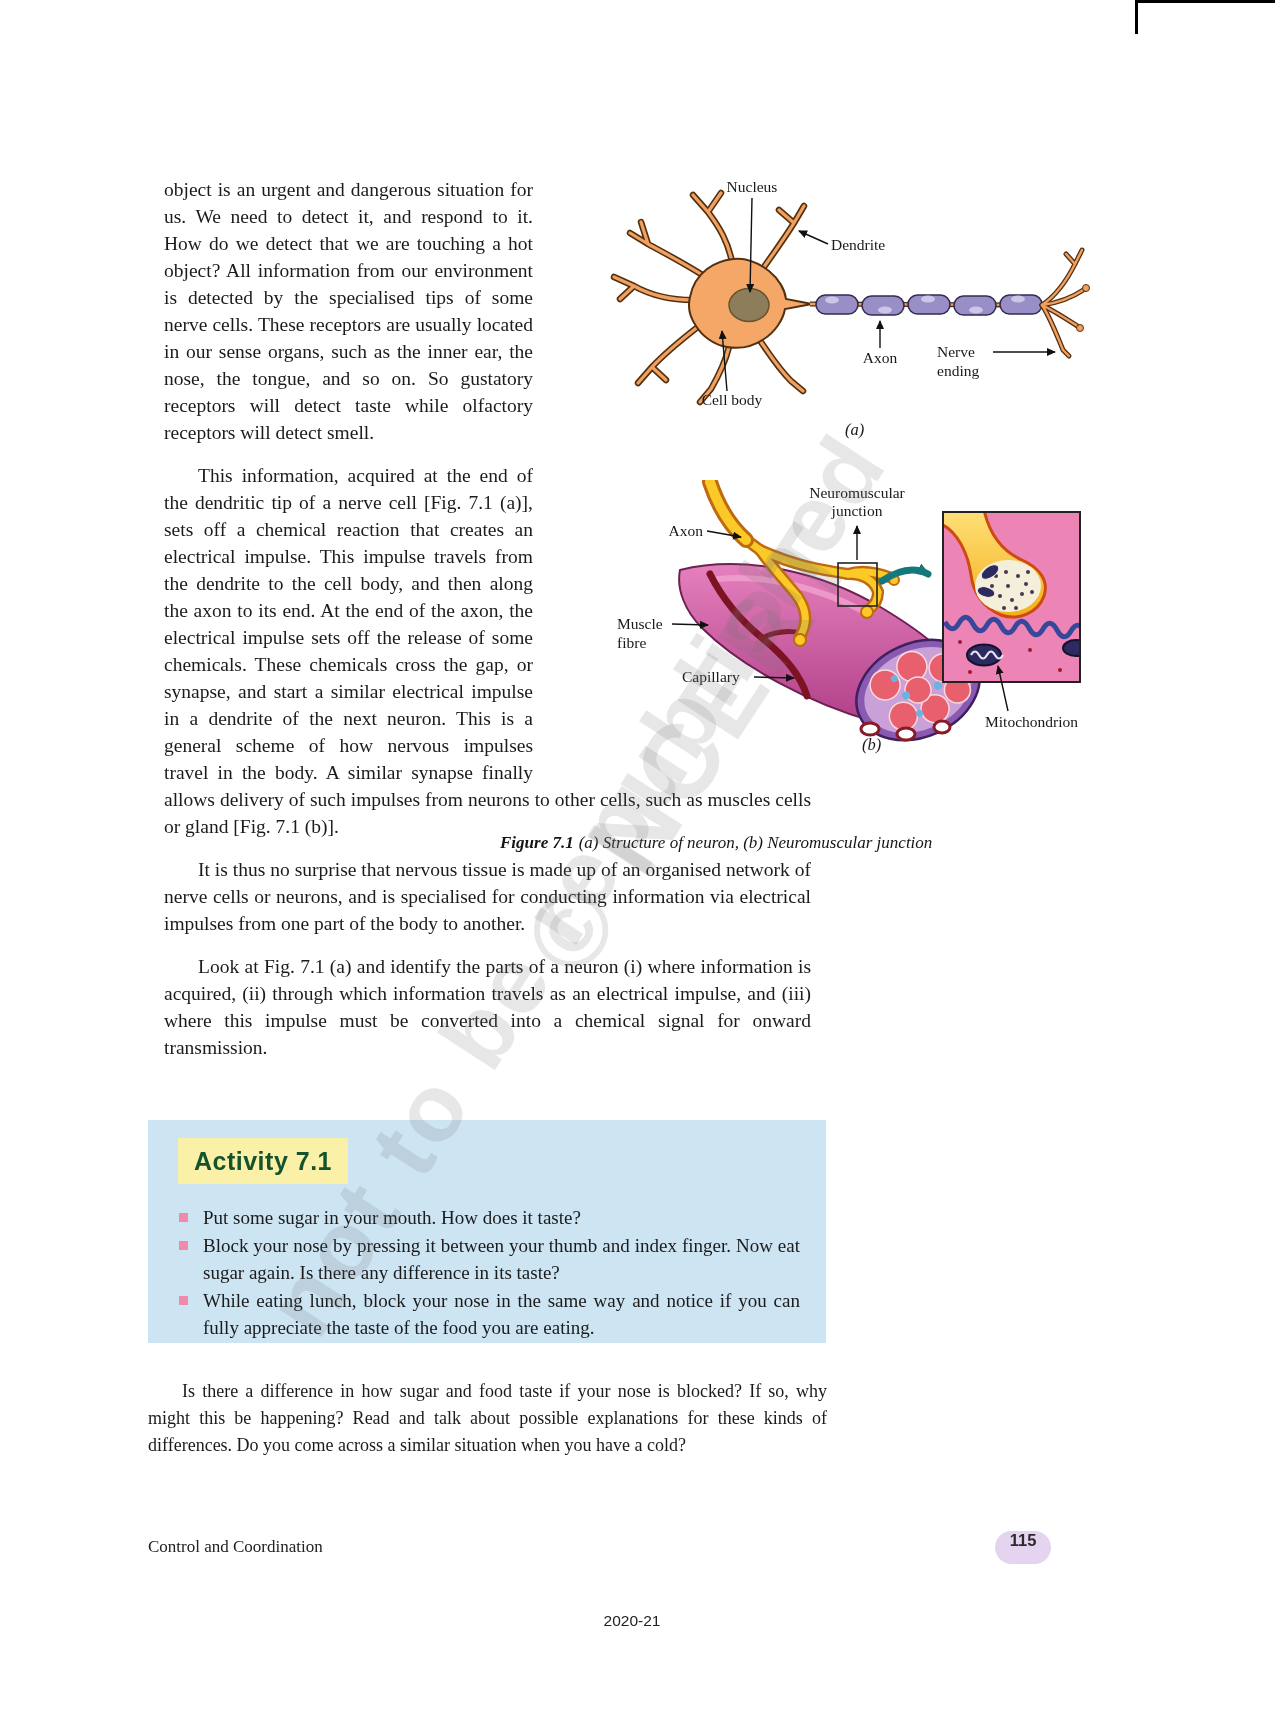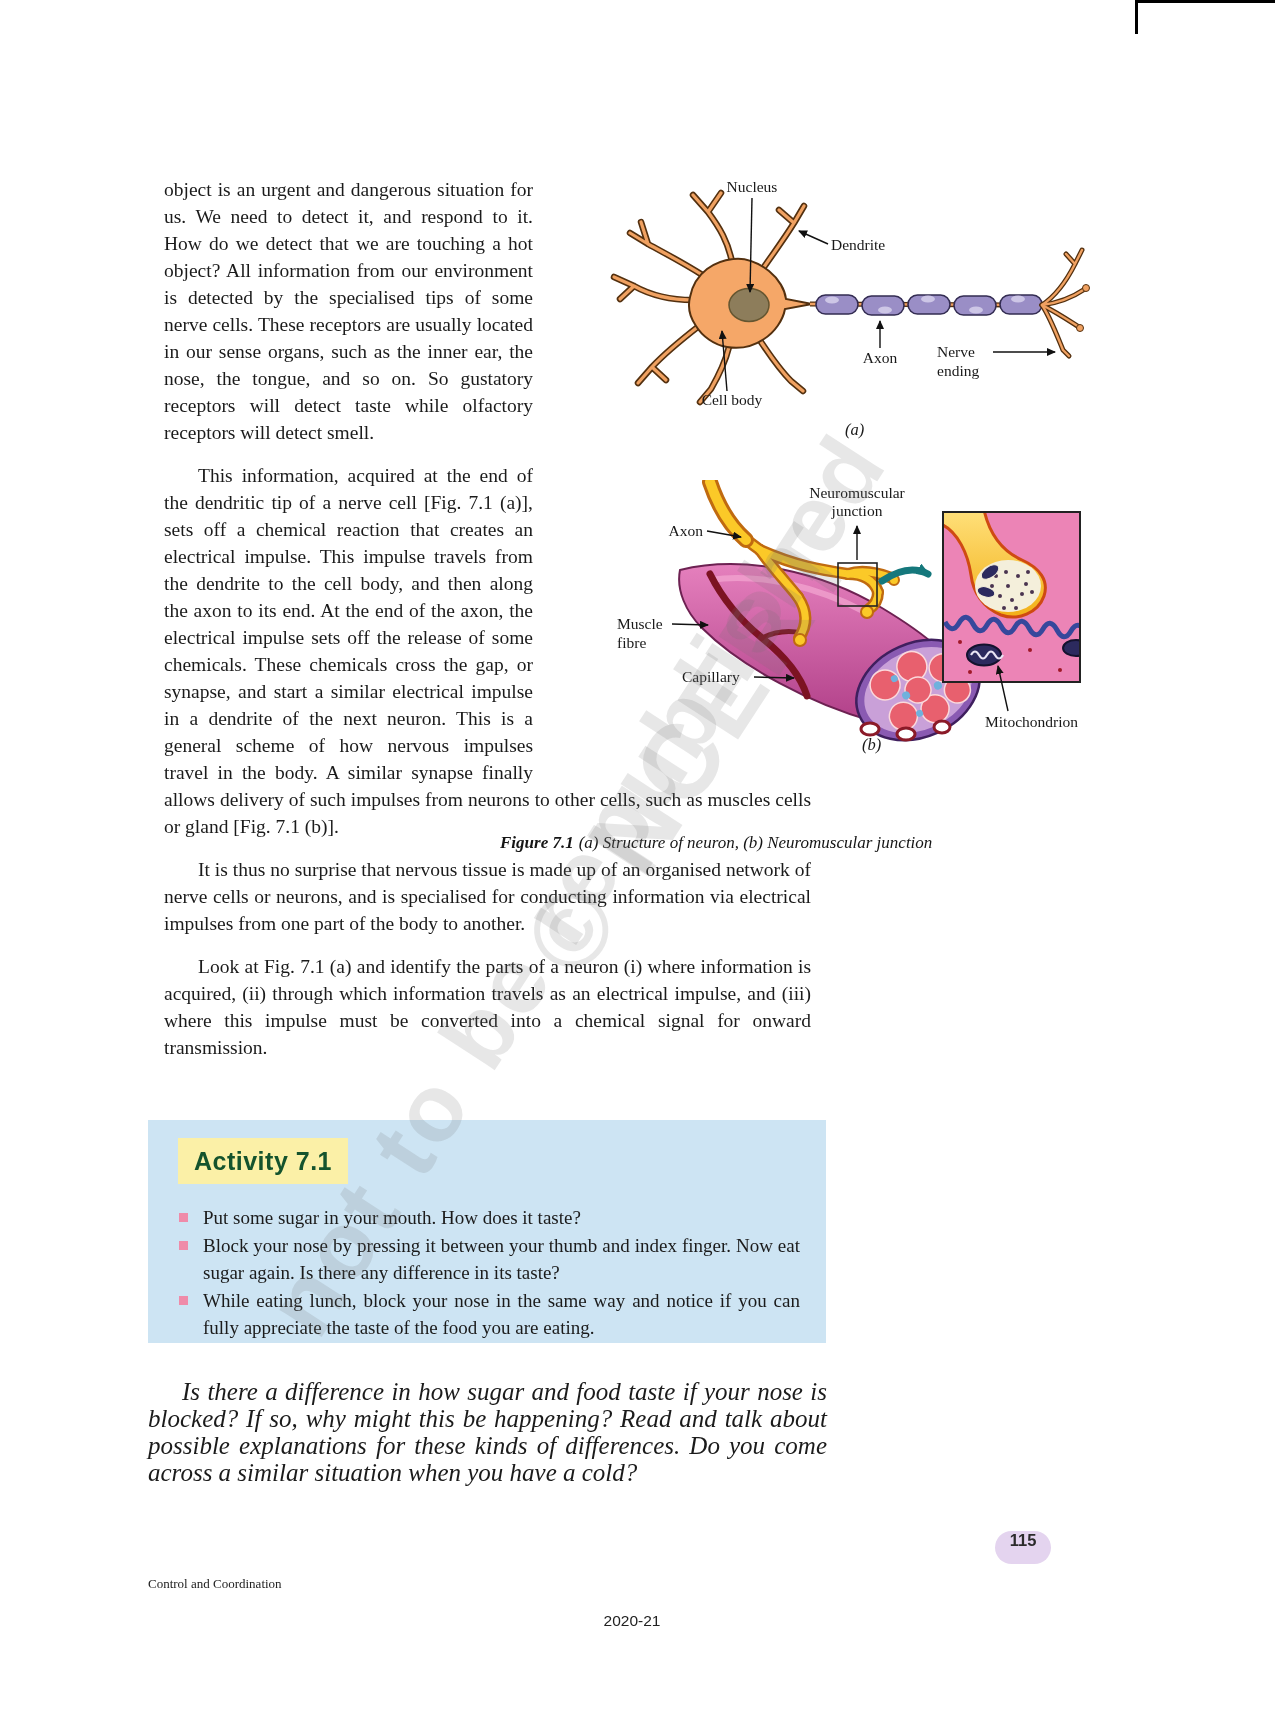--- a/index.html
+++ b/index.html
@@ -20,21 +20,21 @@
   .wm2 { left:245px; top:1295px; font-size:95px; letter-spacing:4px; transform:rotate(-57deg); }
 
   .main-text {
     position:absolute; left:148px; top:160px; width:679px;
     font-size:19.5px; line-height:27px; text-align:justify;
   }
   .fig-spacer { float:right; width:294px; height:617px; }
   .para { margin:16px; }
   .indent { text-indent:34px; }
   .p5 { position:absolute; left:148px; top:1378px; width:679px;
-        font-size:25px; line-height:27px; text-align:justify; text-indent:34px; margin:0;font-style:italic; }
+        font-size:18px; line-height:27px; text-align:justify; text-indent:34px; margin:0; }
 
   .fig-a { position:absolute; left:580px; top:158px; width:520px; height:258px; }
   .fig-b { position:absolute; left:560px; top:480px; width:545px; height:275px; }
   .fig-a text, .fig-b text { font-family:"Liberation Serif", serif; font-size:15.5px; fill:#191919; }
   .leader { stroke:#111; stroke-width:1.4; }
   .sub-label { position:absolute; font-style:italic; font-size:16.5px; color:#1b1b1b; }
   .sub-a { left:845px; top:420px; }
   .sub-b { left:862px; top:735px; }
   .fig-caption {
     position:absolute; left:500px; top:787px; width:600px; white-space:nowrap;
@@ -53,21 +53,21 @@
   }
   .activity-list {
     position:absolute; left:30px; top:84px; width:622px; margin:0; padding:0;
     list-style:none; font-size:19px; line-height:27.5px; text-align:justify;
   }
   .activity-list li { position:relative; padding-left:25px; margin:0; }
   .activity-list li::before {
     content:""; position:absolute; left:1px; top:9px; width:9px; height:9px; background:#ef8ba9;
   }
 
-  .footer-left { position:absolute; left:148px; top:1537px; font-size:13px; color:#222;margin-top:39px; }
+  .footer-left { position:absolute; left:148px; top:1537px; font-size:17px; color:#222; }
   .page-pill {
     position:absolute; left:995px; top:1531px; width:56px; height:33px; background:#e4d4ef;
     border-radius:17px; display:flex; align-items:flex-start; justify-content:center;
     font-family:"Liberation Sans", sans-serif; font-weight:bold; font-size:16.5px; color:#2b2b2b;
   }
   .year-mark {
     position:absolute; left:0; top:1612px; width:1264px; text-align:center;
     font-family:"Liberation Sans", sans-serif; font-size:15.5px; color:#222;
   }
 </style>

